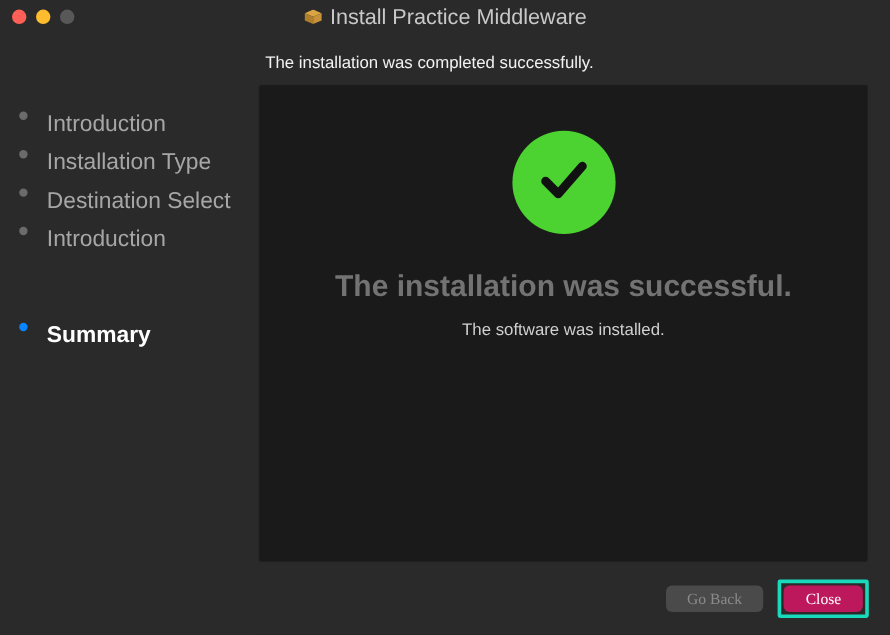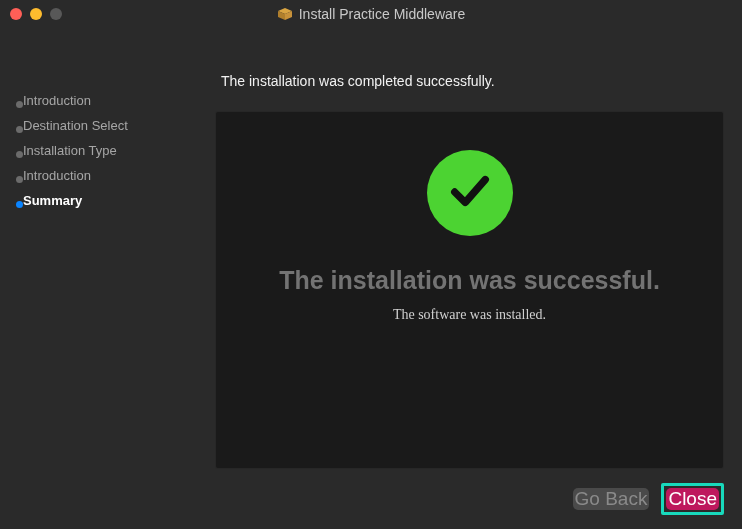--- a/index.html
+++ b/index.html
@@ -46,65 +46,65 @@
       gap: 6px;
       pointer-events: none;
     }
     .title-icon {
       width: 16px;
       height: 12px;
       position: relative;
     }
     .title-icon svg { display: block; }
     .title-text {
-      font-size: 14px;
+      font-size: 18px;
       color: #c8c8c8;
     }
     .content-area {
       display: flex;
       height: calc(100% - 28px);
     }
     .sidebar {
       width: 215px;
       padding: 60px 10px 0 16px;
     }
     .sidebar ul { list-style: none; }
     .sidebar li {
       display: flex;
-      align-items: flex-end;
-      gap: 0;
-      font-size: 13px;
+      align-items: flex-start;
+      gap: 16px;
+      font-size: 19px;
       padding: 5px 0;
       color: #a6a6a6;
     }
     .sidebar li .dot {
       width: 7px;
       height: 7px;
       border-radius: 50%;
       background: #6b6b6b;
       flex-shrink: 0;
     }
     .sidebar li.active {
       color: #fff;
       font-weight: 600;
+      margin-top: 48px;
     }
     .sidebar li.active .dot {
       background: #0a84ff;
     }
     .main {
       flex: 1;
       display: flex;
       flex-direction: column;
       padding: 12px 18px 14px 0;
     }
     .heading {
       color: #f2f2f2;
       font-size: 14px;
-      padding: 4px 0 22px 6px;
-      margin-top: 29px;
+      padding: 4px 0 10px 6px;
     }
     .panel {
       background: #1a1a1a;
       border: 1px solid rgba(255,255,255,0.06);
       border-radius: 3px;
       flex: 1;
       display: flex;
       flex-direction: column;
       align-items: center;
       padding: 38px 30px 0 30px;
@@ -127,39 +127,38 @@
       color: #737373;
       font-size: 25px;
       font-weight: 700;
       margin-bottom: 12px;
       text-align: right;
     }
     .panel-sub {
       color: #d0d0d0;
       font-size: 14px;
       text-align: center;
-      font-family: Liberation Serif, serif;
     }
     .footer {
       display: flex;
       justify-content: flex-end;
       gap: 12px;
       padding-top: 14px;
       align-items: center;
     }
     .btn {
       height: 22px;
-      padding: 0 2px;
-      font-size: 19px;
+      padding: 0 18px;
+      font-size: 13px;
       border-radius: 5px;
       border: none;
       display: flex;
       align-items: center;
       justify-content: center;
-      font-family: Liberation Sans, sans-serif;
+      font-family: Liberation Serif, serif;
     }
     .btn-disabled {
       background: #4a4a4a;
       color: #8a8a8a;
       cursor: default;
     }
     .btn-primary {
       background: #be185d;
       color: #fff;
       cursor: pointer;
@@ -194,25 +193,25 @@
 <div class="content-area">
 
   <nav class="sidebar">
     <ul>
       <li>
         <span class="dot"></span>
         <span>Introduction</span>
       </li>
       <li>
         <span class="dot"></span>
+        <span>Installation Type</span>
+      </li>
+      <li>
+        <span class="dot"></span>
         <span>Destination Select</span>
-      </li>
-      <li>
-        <span class="dot"></span>
-        <span>Installation Type</span>
       </li>
       <li>
         <span class="dot"></span>
         <span>Introduction</span>
       </li>
       <li class="active">
         <span class="dot"></span>
         <span>Summary</span>
       </li>
     </ul>

